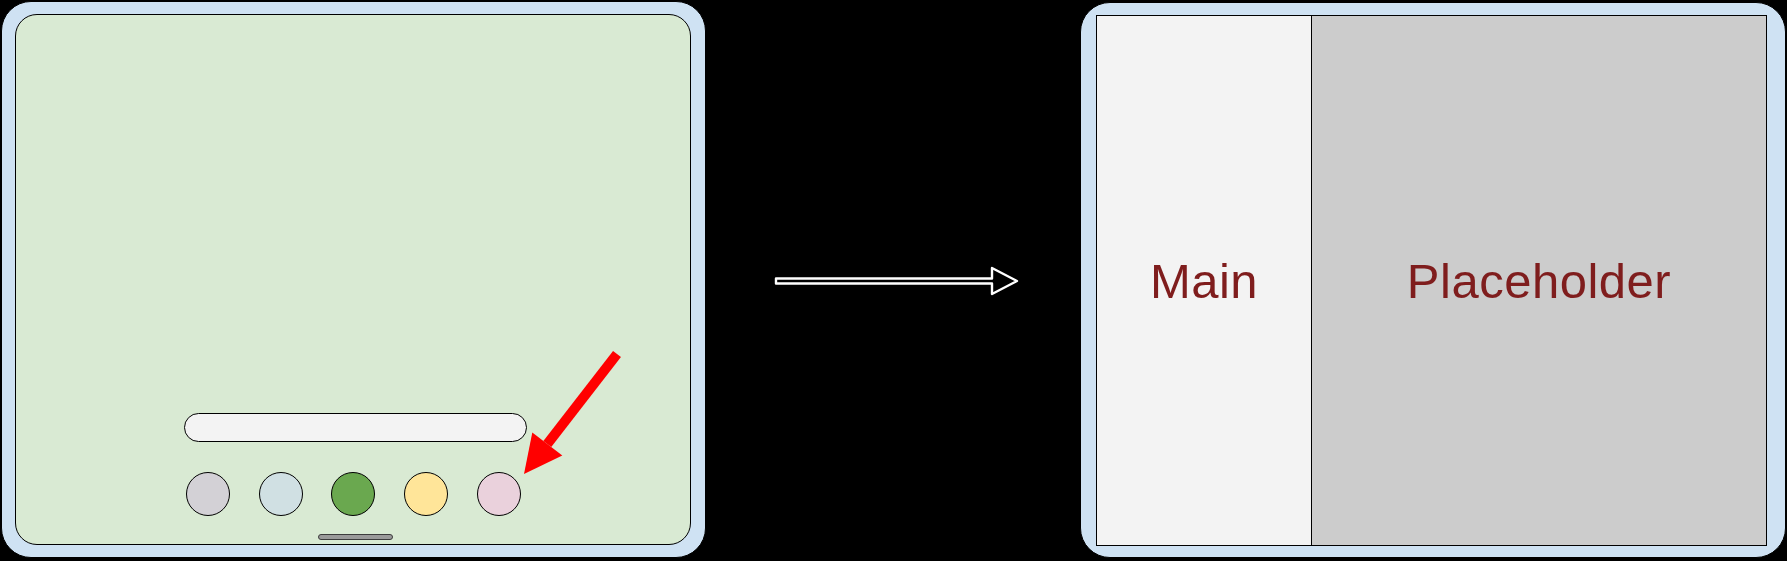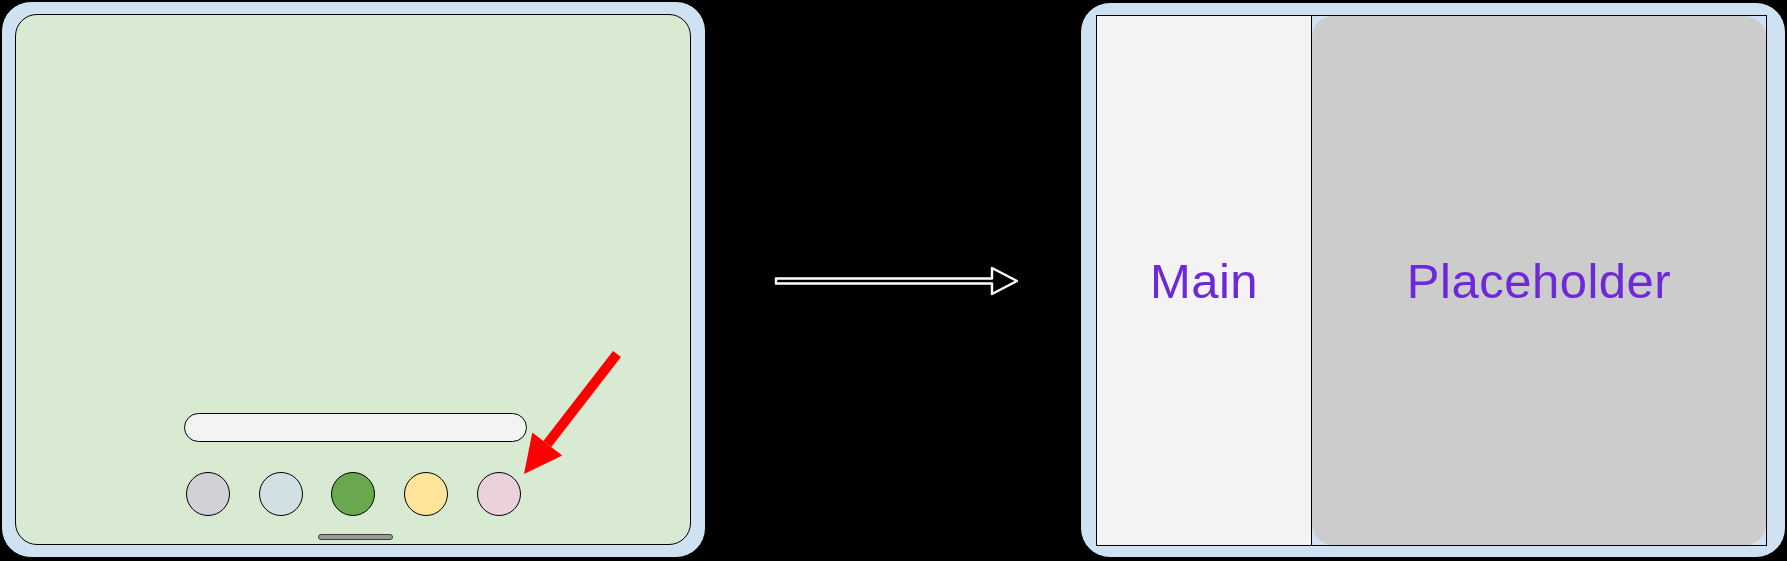--- a/index.html
+++ b/index.html
@@ -72,21 +72,21 @@
     display: flex;
     align-items: center;
     justify-content: center;
     height: 100%;
     box-sizing: border-box;
   }
   #panel-main { width: 215px; border-right: 1px solid #000; }
   #panel-placeholder { flex: 1; }
   .panel-label {
     font-size: 49px;
-    color: #6d28d9;
+    color: #7f1d1d;
     letter-spacing: 0.5px;
   }
 </style>
 </head>
 <body>
 
 <div id="stage">
 
   <div id="device-before" class="device" style="background-color: rgb(207, 226, 243);">
     <div id="screen-before" style="background-color: rgb(217, 234, 211);">
@@ -109,19 +109,19 @@
 
   <svg class="overlay-svg" style="left:770px; top:260px;" width="255" height="42" viewBox="0 0 255 42">
     <path d="M6,18.5 L222,18.5 L222,8 L247,21 L222,34 L222,23.5 L6,23.5 Z" fill="#000000" stroke="#ffffff" stroke-width="2.4" stroke-linejoin="round"></path>
   </svg>
 
   <div id="device-after" class="device" style="background-color: rgb(207, 226, 243);">
     <div id="panels">
       <div id="panel-main" class="panel" style="background-color: rgb(243, 243, 243);">
         <span class="panel-label">Main</span>
       </div>
-      <div id="panel-placeholder" class="panel" style="background-color: rgb(204, 204, 204); border-radius: 21px;">
+      <div id="panel-placeholder" class="panel" style="background-color: rgb(204, 204, 204);">
         <span class="panel-label">Placeholder</span>
       </div>
     </div>
   </div>
 
 </div>
 
 </body></html>

